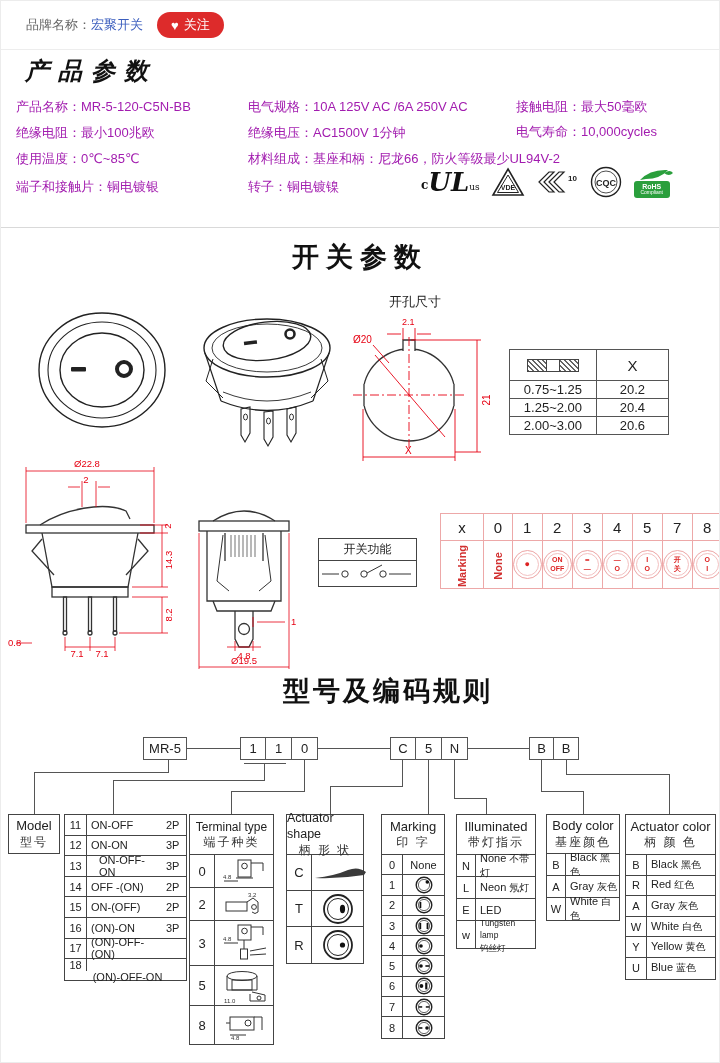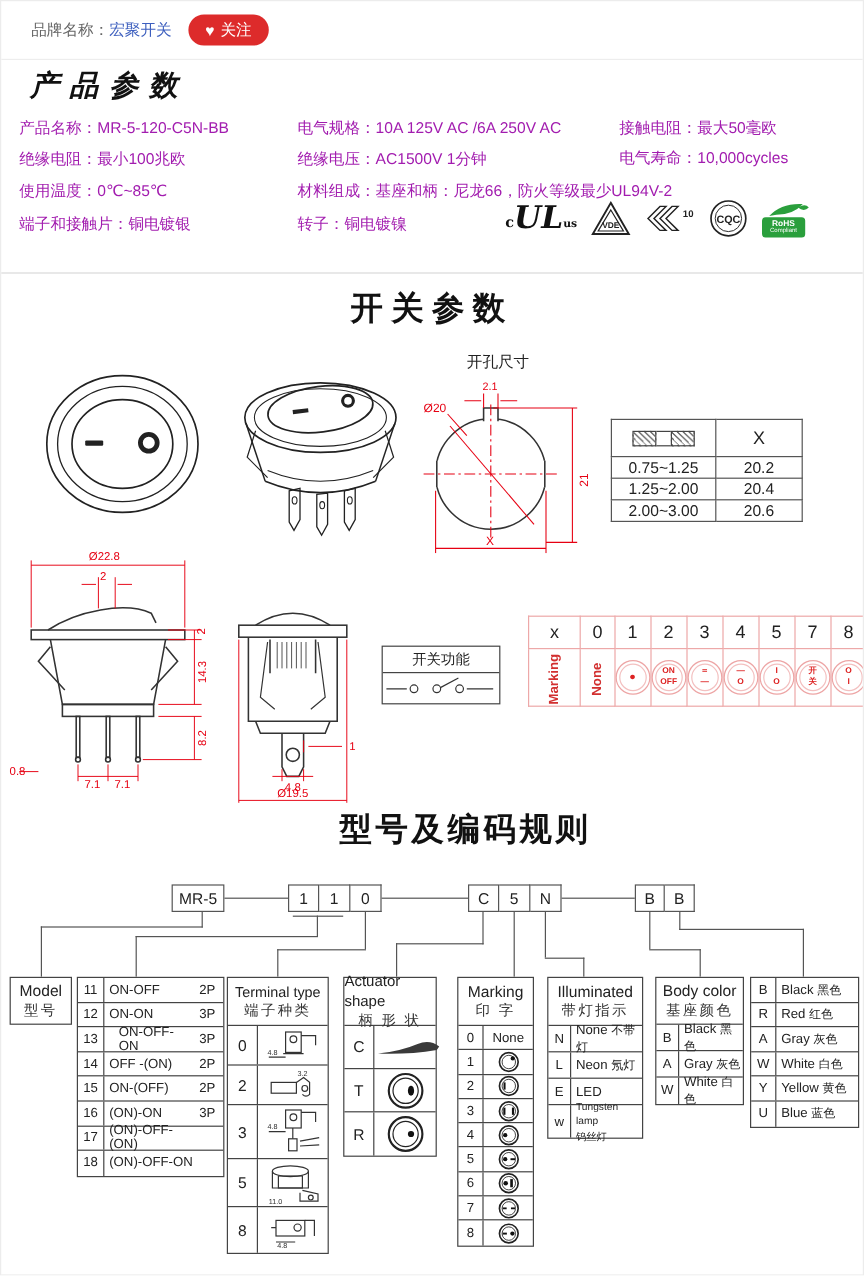--- a/index.html
+++ b/index.html
@@ -16,21 +16,21 @@
   .follow-btn{margin-left:14px;background:#dd2b2b;color:#fff;border:none;border-radius:14px;
           padding:4px 14px;font-size:13px;display:flex;align-items:center;gap:5px;cursor:pointer;}
   
   .sec1-title{position:absolute;left:24px;top:54px;font-family:"DejaVu Serif",serif;
           font-style:italic;font-weight:bold;font-size:24px;letter-spacing:9px;color:#111;}
   .param{position:absolute;font-size:13px;color:#a21caf;white-space:nowrap;}
   .certs{position:absolute;left:420px;top:164px;display:flex;align-items:center;gap:11px;}
   .ul-mark{display:flex;align-items:flex-end;font-family:"DejaVu Serif",serif;color:#111;}
   .ul-c{font-size:12px;font-weight:bold;}
   .ul-big{font-size:26px;font-weight:800;font-style:italic;line-height:.8;}
-  .ul-us{font-size:9px;font-weight:bold;}
+  .ul-us{font-size:9px;font-weight:normal;}
   .rohs-box{background:#2a9f3c;color:#fff;border-radius:3px;width:36px;height:17px;
           display:flex;flex-direction:column;align-items:center;justify-content:center;line-height:1;}
   .rohs1{font-size:7px;font-weight:bold;}
   .rohs2{font-size:5px;}
   .divider{position:absolute;left:0;top:226px;width:100%;height:1px;background:#d9d9d9;}
   .big-title{position:absolute;left:0;width:100%;text-align:center;font-size:27px;font-weight:bold;
           color:#111;letter-spacing:7px;}
   
   .hole-table{position:absolute;left:508px;top:348px;width:160px;border-collapse:collapse;
           font-size:13px;color:#222;}
@@ -485,21 +485,21 @@
     <div class="trow" style="height:20.6px;">
       <span class="ccell" style="width:21px;">16</span>
       <span class="fname">(ON)-ON</span>
         <span class="fpole">3P</span>
       </div>
     <div class="trow" style="height:20.6px;">
       <span class="ccell" style="width:21px;">17</span>
       <span class="fname">(ON)-OFF-(ON)</span>
         <span class="fpole"></span>
       </div>
-    <div class="trow" style="height:20.6px;">
+    <div class="trow" style="height:20.6px;flex-direction:column;">
       <span class="ccell" style="width:21px;">18</span>
       <span class="fname">(ON)-OFF-ON</span>
         <span class="fpole"></span>
       </div>
   </div>
 
   <div class="tb" style="left:188px;top:813px;width:85px;">
     <div class="hd2" style="height:39px;text-align:center;">
       <span class="hd-en" style="font-size:12px;">Terminal type</span>
       <span class="hd-cn">端子种类</span>
@@ -750,20 +750,24 @@
       <span class="ccell" style="width:18px;">A</span>
       <span class="fname"><span>Gray</span> <span style="font-size:10px;">灰色</span></span>
       </div>
     <div class="trow" style="height:22px;">
       <span class="ccell" style="width:18px;">W</span>
       <span class="fname"><span>White</span> <span style="font-size:10px;">白色</span></span>
       </div>
   </div>
 
   <div class="tb" style="left:624px;top:813px;width:91px;">
+    <div class="hd2" style="height:39px;">
+      <span class="hd-en">Actuator color</span>
+      <span class="hd-cn">柄 颜 色</span>
+    </div>
     <div class="trow" style="height:20.6px;">
       <span class="ccell" style="width:20px;">B</span>
       <span class="fname"><span>Black</span> <span style="font-size:10px;">黑色</span></span>
       </div>
     <div class="trow" style="height:20.6px;">
       <span class="ccell" style="width:20px;">R</span>
       <span class="fname"><span>Red</span> <span style="font-size:10px;">红色</span></span>
       </div>
     <div class="trow" style="height:20.6px;">
       <span class="ccell" style="width:20px;">A</span>

